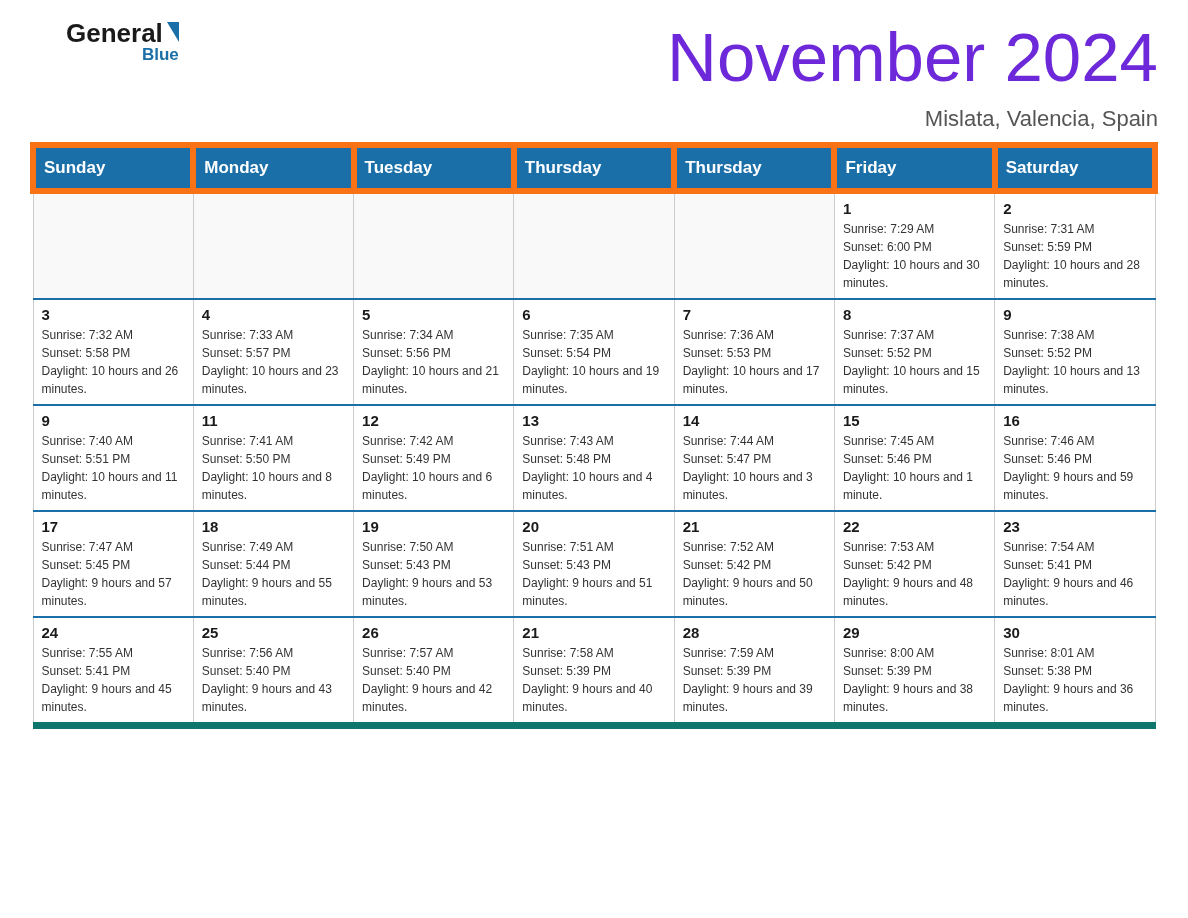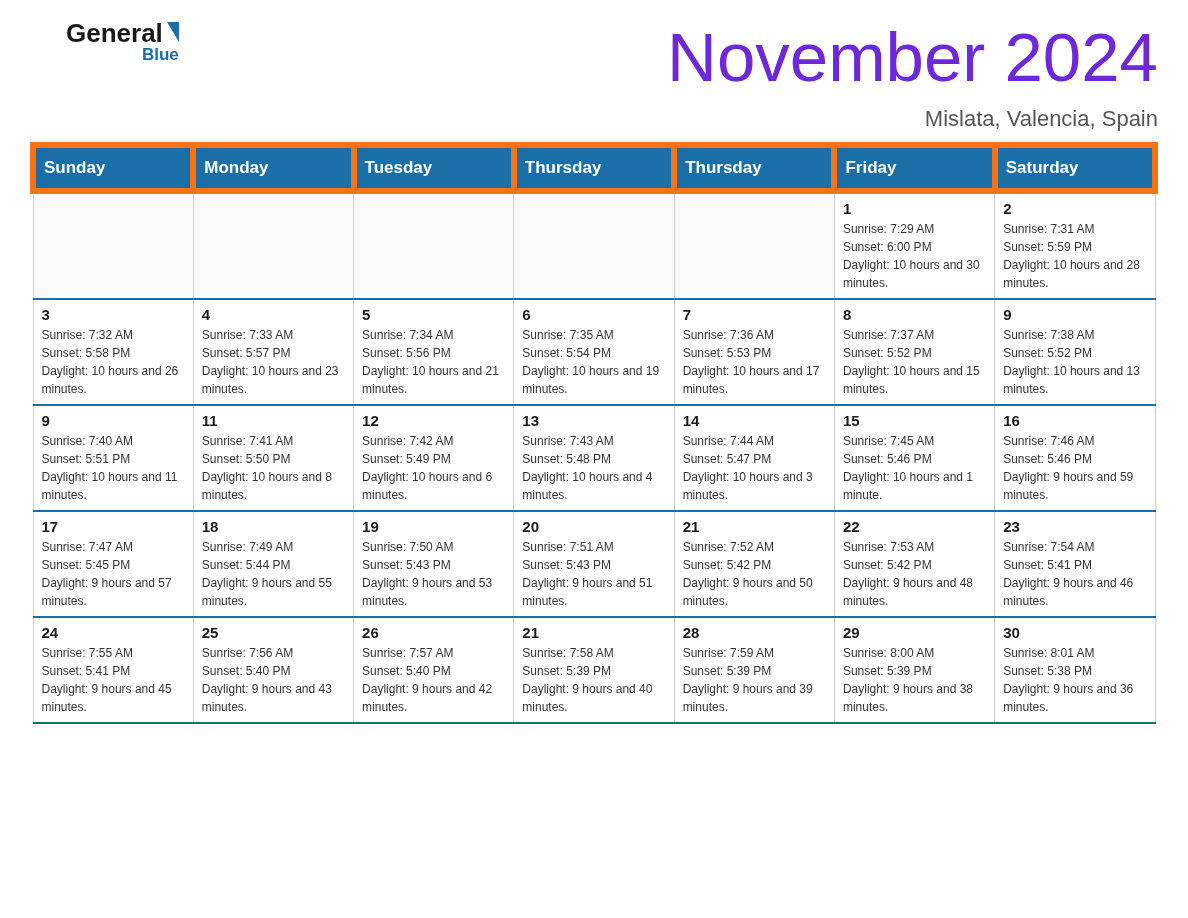--- a/index.html
+++ b/index.html
@@ -97,21 +97,21 @@
     }
     .day-info {
       font-size: 12px;
       color: #333;
       line-height: 1.5;
     }
     .empty-cell {
       background: #f9f9f9;
     }
     tbody tr:last-child {
-      border-bottom: 2px solid #0f766e;
+      border-bottom: 7px solid #0f766e;
     }
   </style>
 </head>
 <body>
 
 <div class="header">
   <div class="logo">
     <div class="logo-row">
       <span class="logo-general">General</span>
       <div class="logo-triangle"></div>

